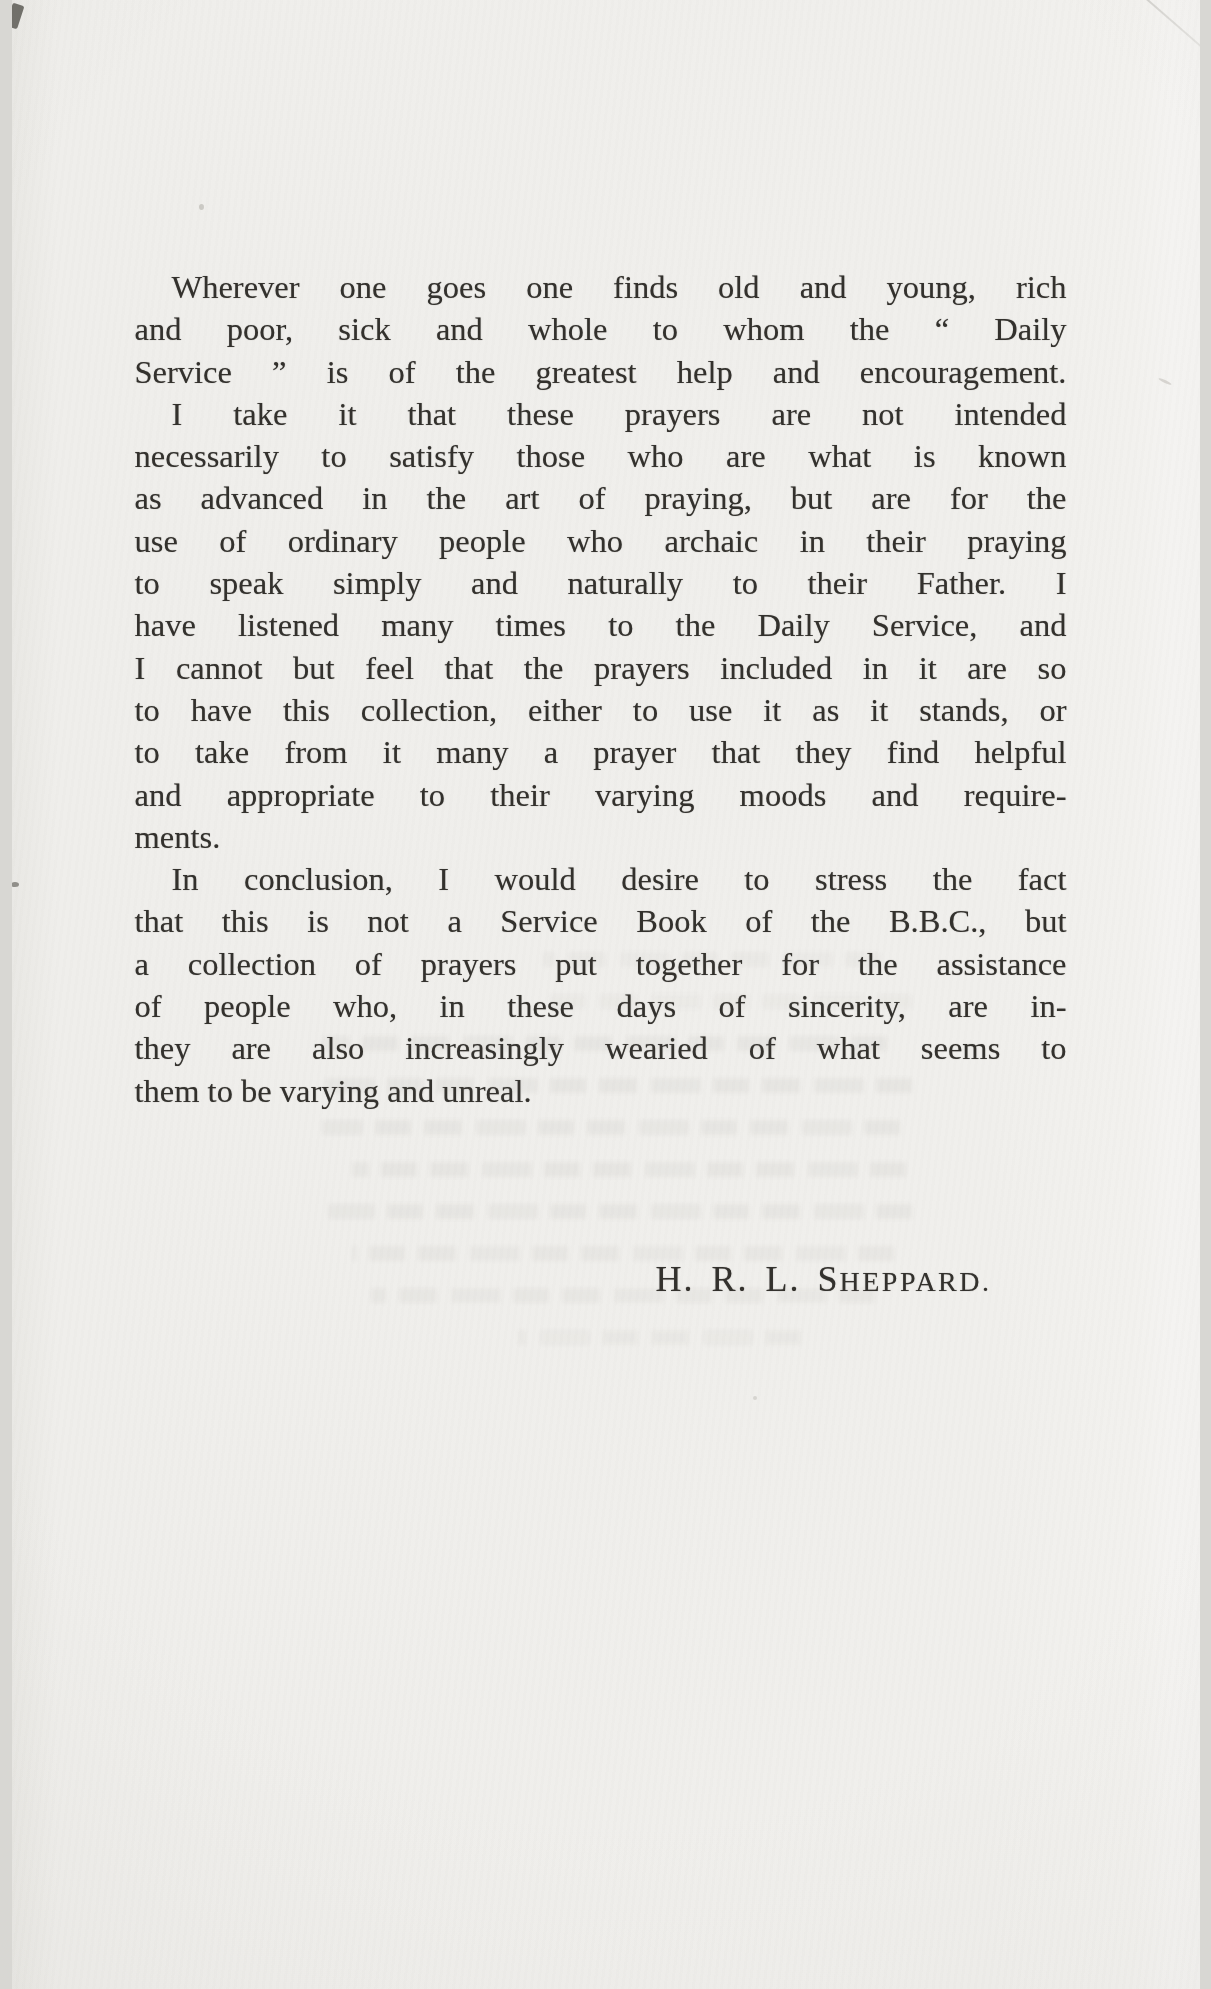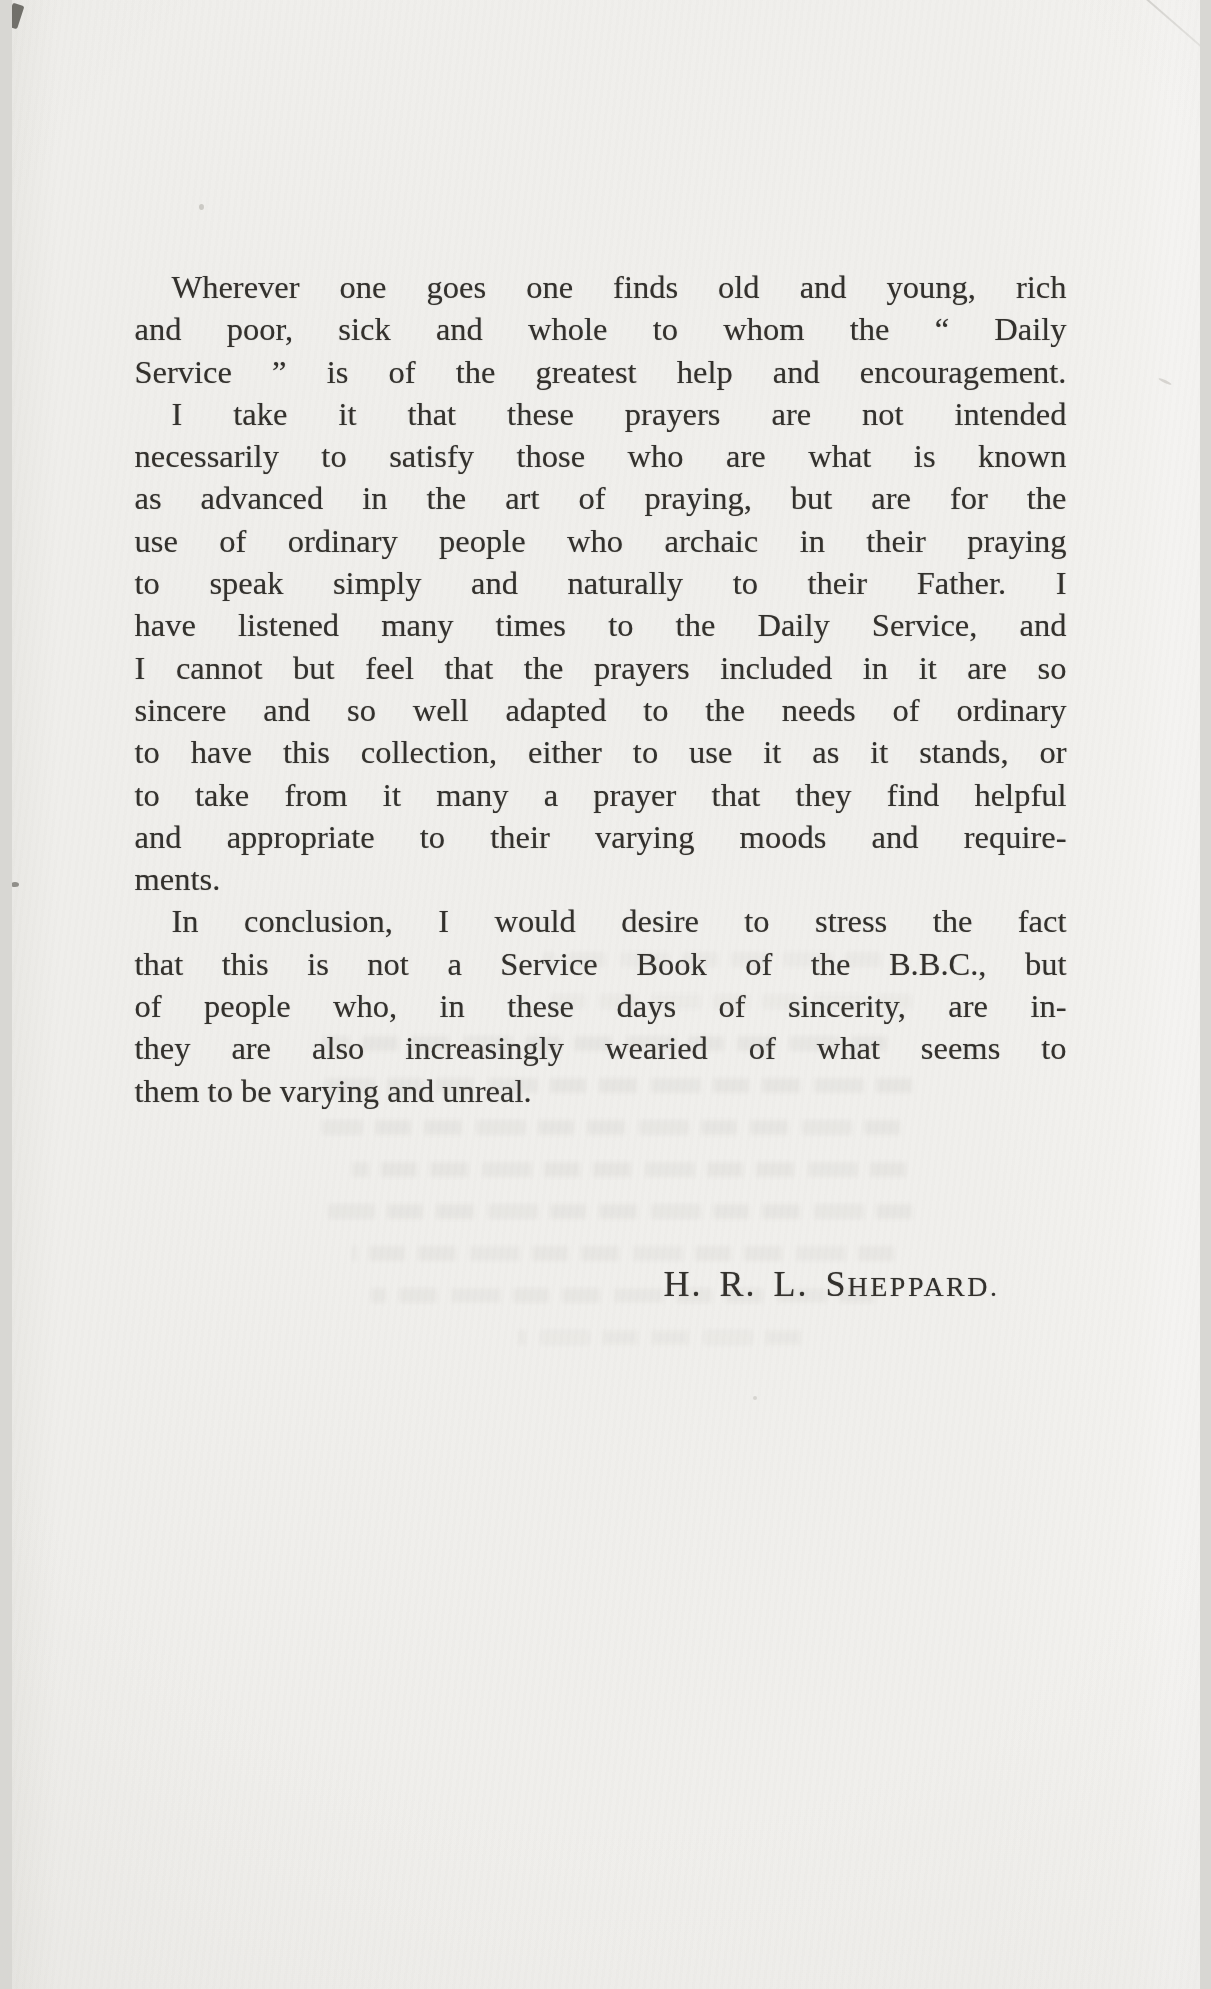--- a/index.html
+++ b/index.html
@@ -27,22 +27,22 @@
   }
   .para{margin:0;}
   .line{
     text-align:justify;text-align-last:justify;text-justify:inter-word;
     word-spacing:-3px;
     white-space:normal;
   }
   .line.nojust{text-align:right;text-align-last:left;word-spacing:0;}
   .line.indent{padding-left:37px;}
   .signature{
-    position:absolute;top:1254px;right:200px;
-    font-size:36px;line-height:60px;letter-spacing:2px;word-spacing:6px;
+    position:absolute;top:1254px;right:208px;
+    font-size:36px;line-height:50px;letter-spacing:2px;word-spacing:6px;
     text-shadow:0 0 1px rgba(51,49,45,0.5);
     white-space:nowrap;
   }
   .signature .sc{font-size:28px;letter-spacing:2.5px;}
   
   .ghost{
     position:absolute;left:285px;top:952px;width:615px;
     opacity:0.55;pointer-events:none;
     transform:scaleX(-1);
   }
@@ -94,29 +94,29 @@
         <div class="line">Service ” is of the greatest help and encouragement.</div>
       </div>
       <div class="para">
         <div class="line indent">I take it that these prayers are not intended</div>
         <div class="line">necessarily to satisfy those who are what is known</div>
         <div class="line">as advanced in the art of praying, but are for the</div>
         <div class="line">use of ordinary people who archaic in their praying</div>
         <div class="line">to speak simply and naturally to their Father.  I</div>
         <div class="line">have listened many times to the Daily Service, and</div>
         <div class="line">I cannot but feel that the prayers included in it are so</div>
-        <div class="line">sincere and so well adapted to the needs of ordinary</div>
         <div class="line">to have this collection, either to use it as it stands, or</div>
         <div class="line">to take from it many a prayer that they find helpful</div>
         <div class="line">and appropriate to their varying moods and require-</div>
         <div class="line nojust">ments.</div>
       </div>
       <div class="para">
         <div class="line indent">In conclusion, I would desire to stress the fact</div>
         <div class="line">that this is not a Service Book of the B.B.C., but</div>
+        <div class="line">a collection of prayers put together for the assistance</div>
         <div class="line">of people who, in these days of sincerity, are in-</div>
         <div class="line">they are also increasingly wearied of what seems to</div>
         <div class="line nojust">them to be varying and unreal.</div>
       </div>
     </div>
 
   <div class="signature"><span>H. R. L. S</span><span class="sc">HEPPARD.</span></div>
 
   <div class="ghost">
     <div class="gl"></div>

